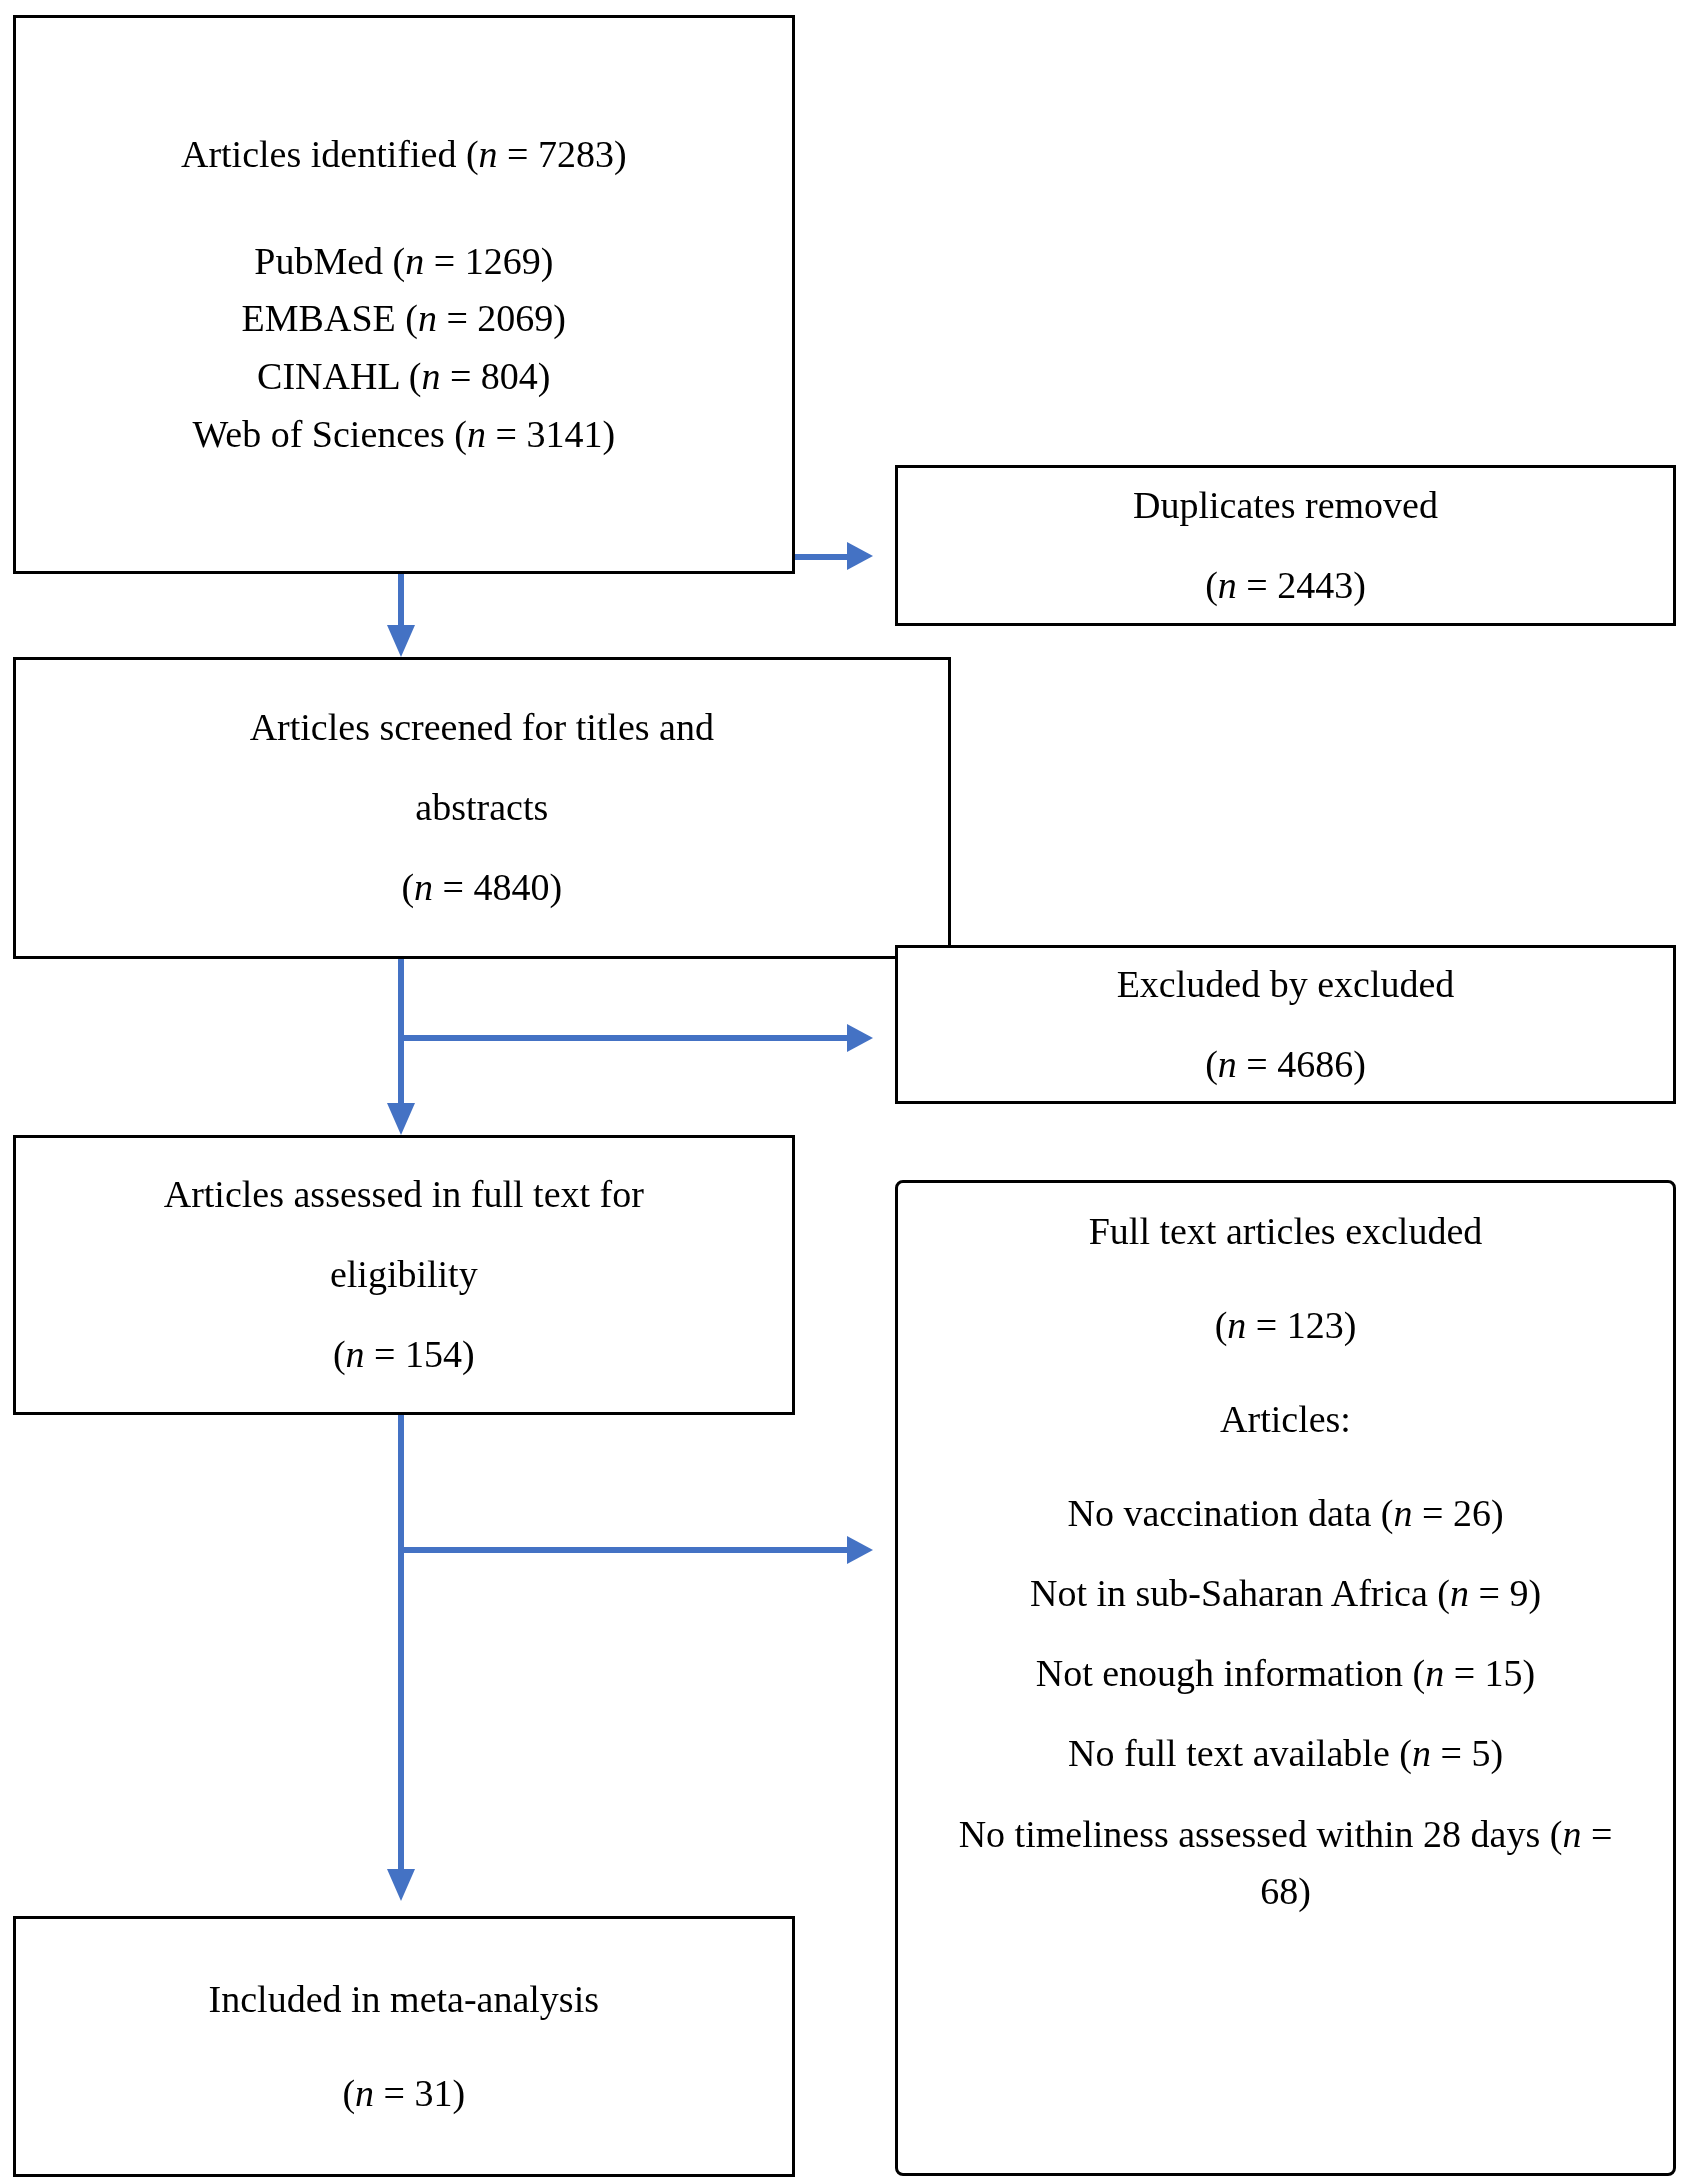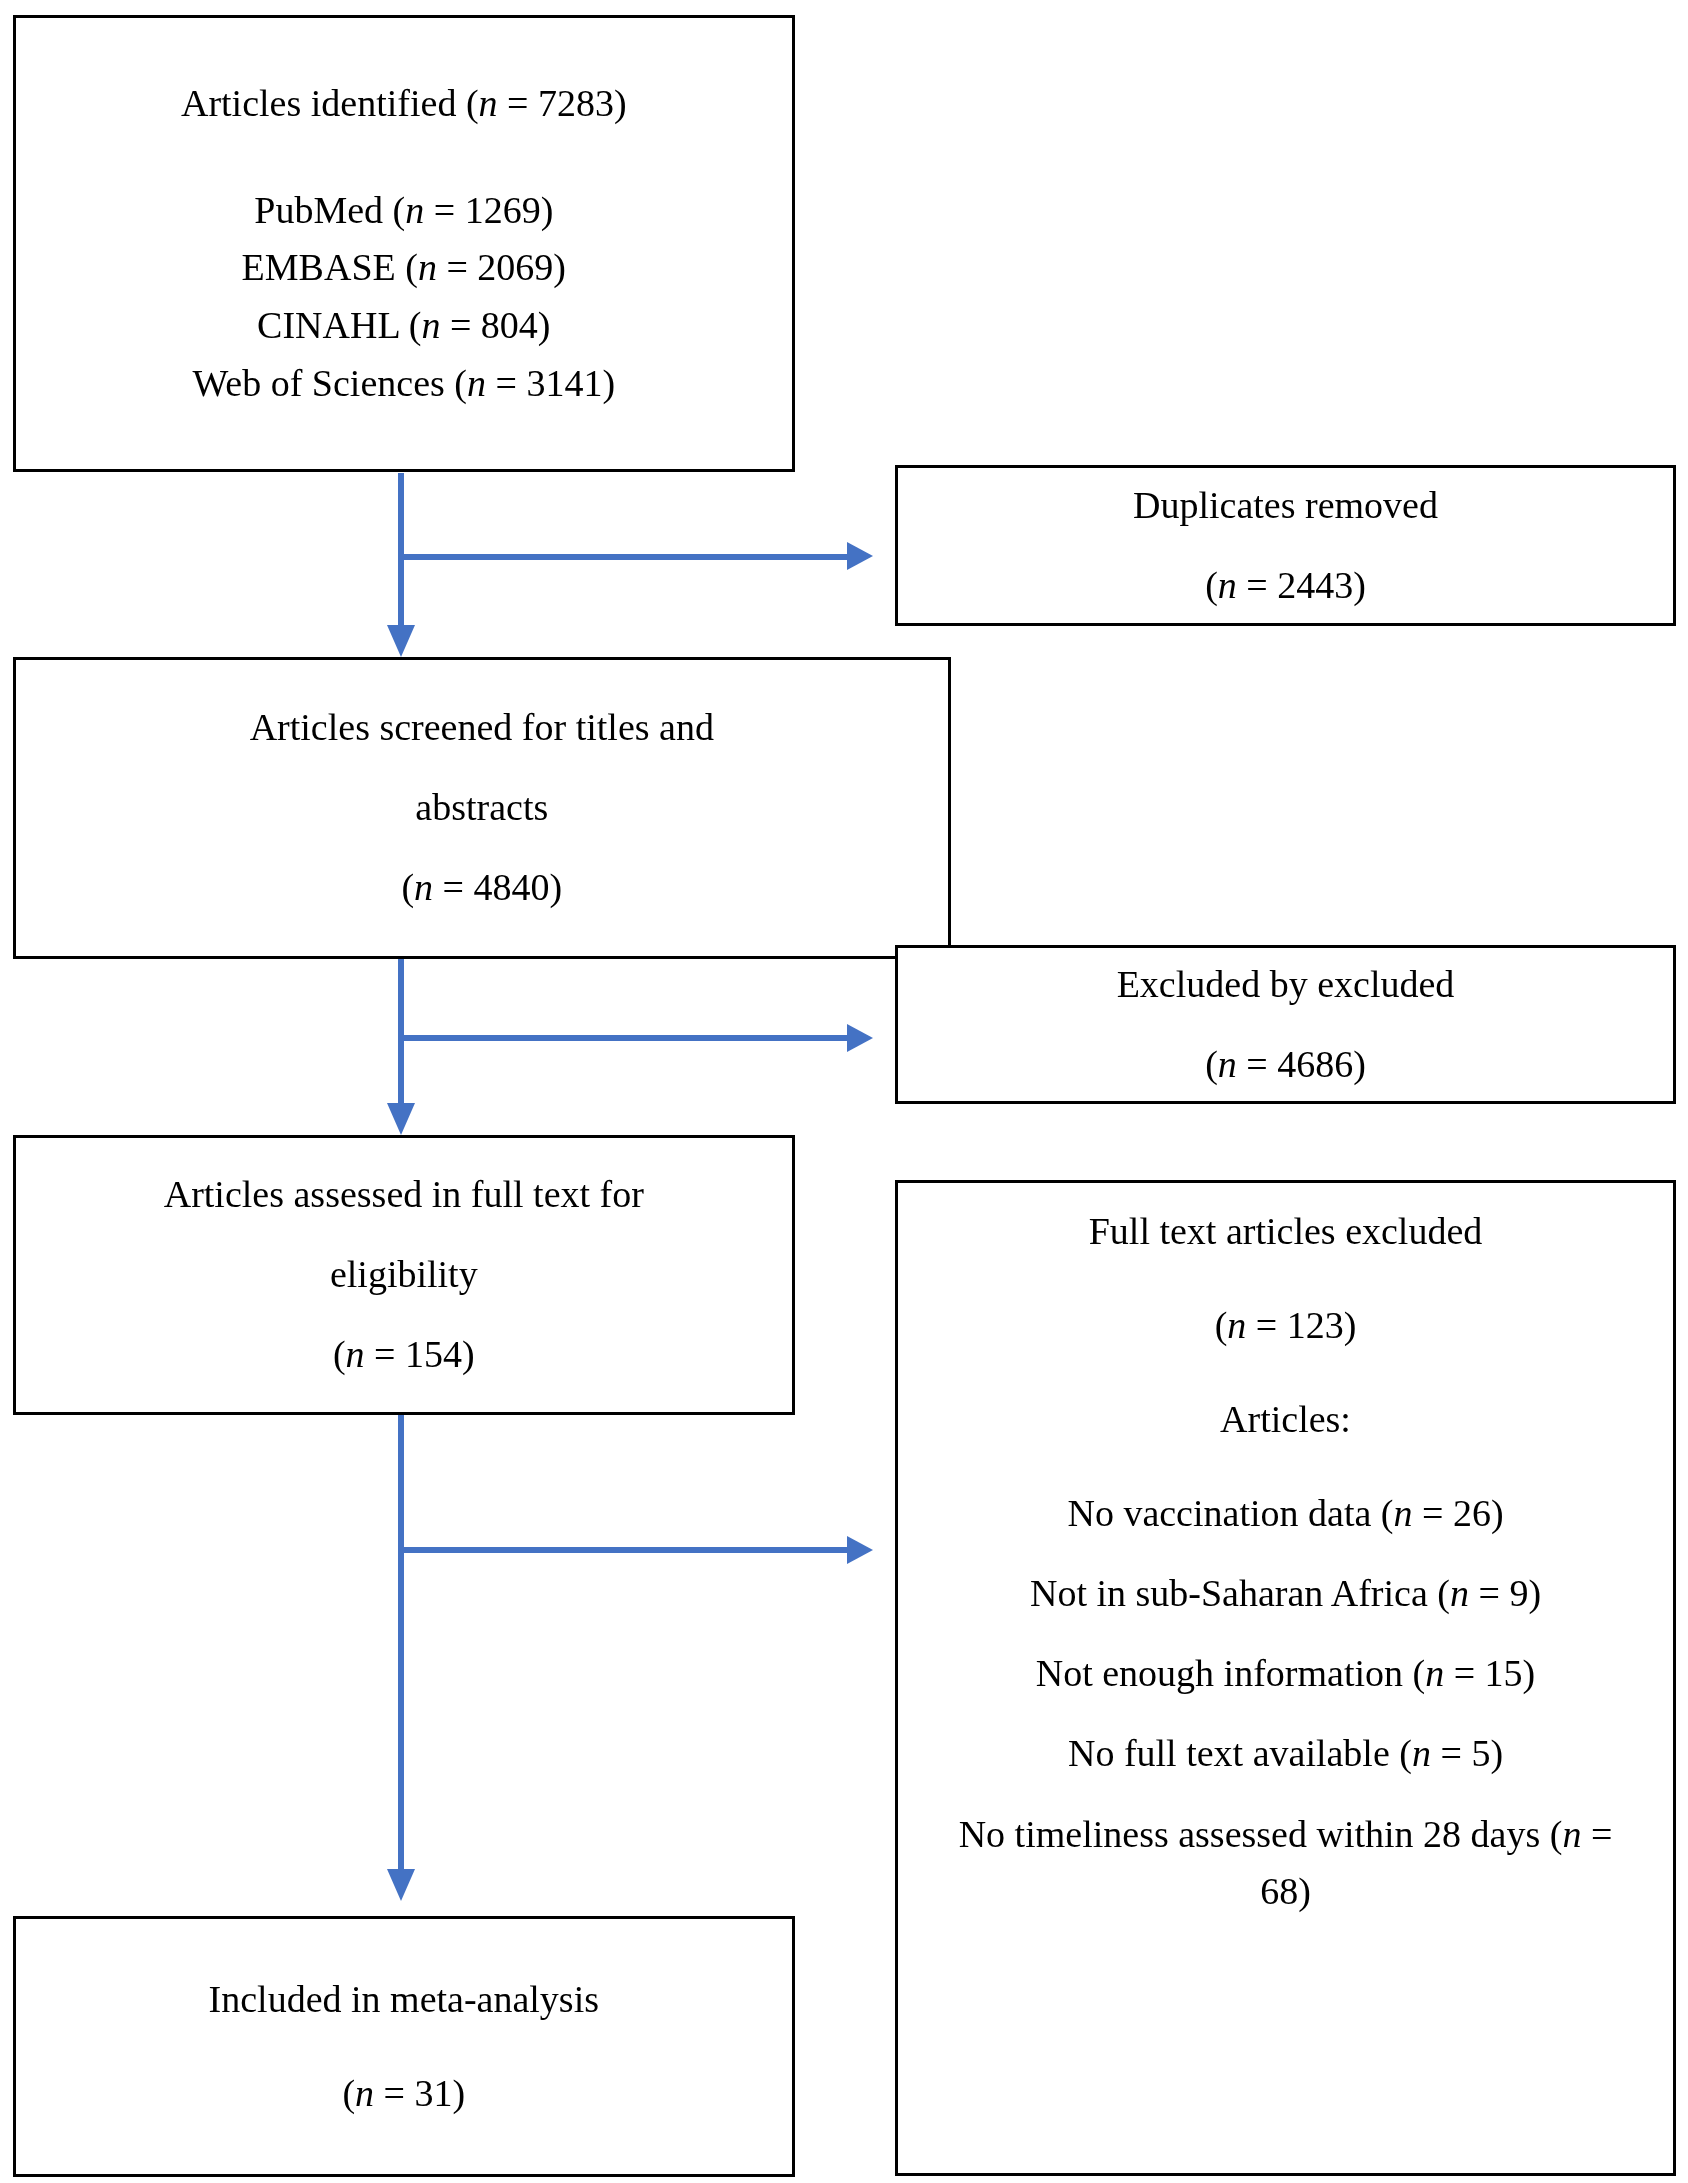--- a/index.html
+++ b/index.html
@@ -87,21 +87,21 @@
 
   <div class="hline" style="left:398px; top:1035px; width:450px;"></div>
   <div class="arrow-right" style="left:847px; top:1024px;"></div>
 
   <div class="vline" style="left:398px; top:1415px; height:455px;"></div>
   <div class="arrow-down" style="left:387px; top:1869px;"></div>
 
   <div class="hline" style="left:398px; top:1547px; width:450px;"></div>
   <div class="arrow-right" style="left:847px; top:1536px;"></div>
 
-  <div class="box" style="left:12.8px; top:15.3px; width:782px; height:457px;">
+  <div class="box" style="left:12.8px; top:15.3px; width:782px; height:559px;">
     <div class="flow-line">Articles identified (<i>n</i> = 7283)</div>
     <div class="gap-lg"></div>
     <div class="flow-line">PubMed (<i>n</i> = 1269)</div>
     <div class="flow-line">EMBASE (<i>n</i> = 2069)</div>
     <div class="flow-line">CINAHL (<i>n</i> = 804)</div>
     <div class="flow-line">Web of Sciences (<i>n</i> = 3141)</div>
   </div>
 
   <div class="box" style="left:895px; top:465px; width:781px; height:161px;">
     <div class="flow-line">Duplicates removed</div>
@@ -124,21 +124,21 @@
   </div>
 
   <div class="box" style="left:12.8px; top:1135px; width:782px; height:280px;">
     <div class="flow-line">Articles assessed in full text for</div>
     <div class="gap-sm"></div>
     <div class="flow-line">eligibility</div>
     <div class="gap-sm"></div>
     <div class="flow-line">(<i>n</i> = 154)</div>
   </div>
 
-  <div class="box" style="left:895px; top:1180px; width:781px; height:996px; justify-content:flex-start; padding-top:20.4px;">
+  <div class="box" style="left:895px; top:1180px; width:781px; height:996px; justify-content:flex-start; padding-top:20.4px;border-radius:8px;">
     <div class="flow-line">Full text articles excluded</div>
     <div class="gap-md"></div>
     <div class="flow-line">(<i>n</i> = 123)</div>
     <div class="gap-md"></div>
     <div class="flow-line">Articles:</div>
     <div class="gap-md"></div>
 
     <div class="flow-line wrap" style="width:730px;">No vaccination data (<i>n</i> = 26)</div>
     <div class="gap-sm"></div>
 

